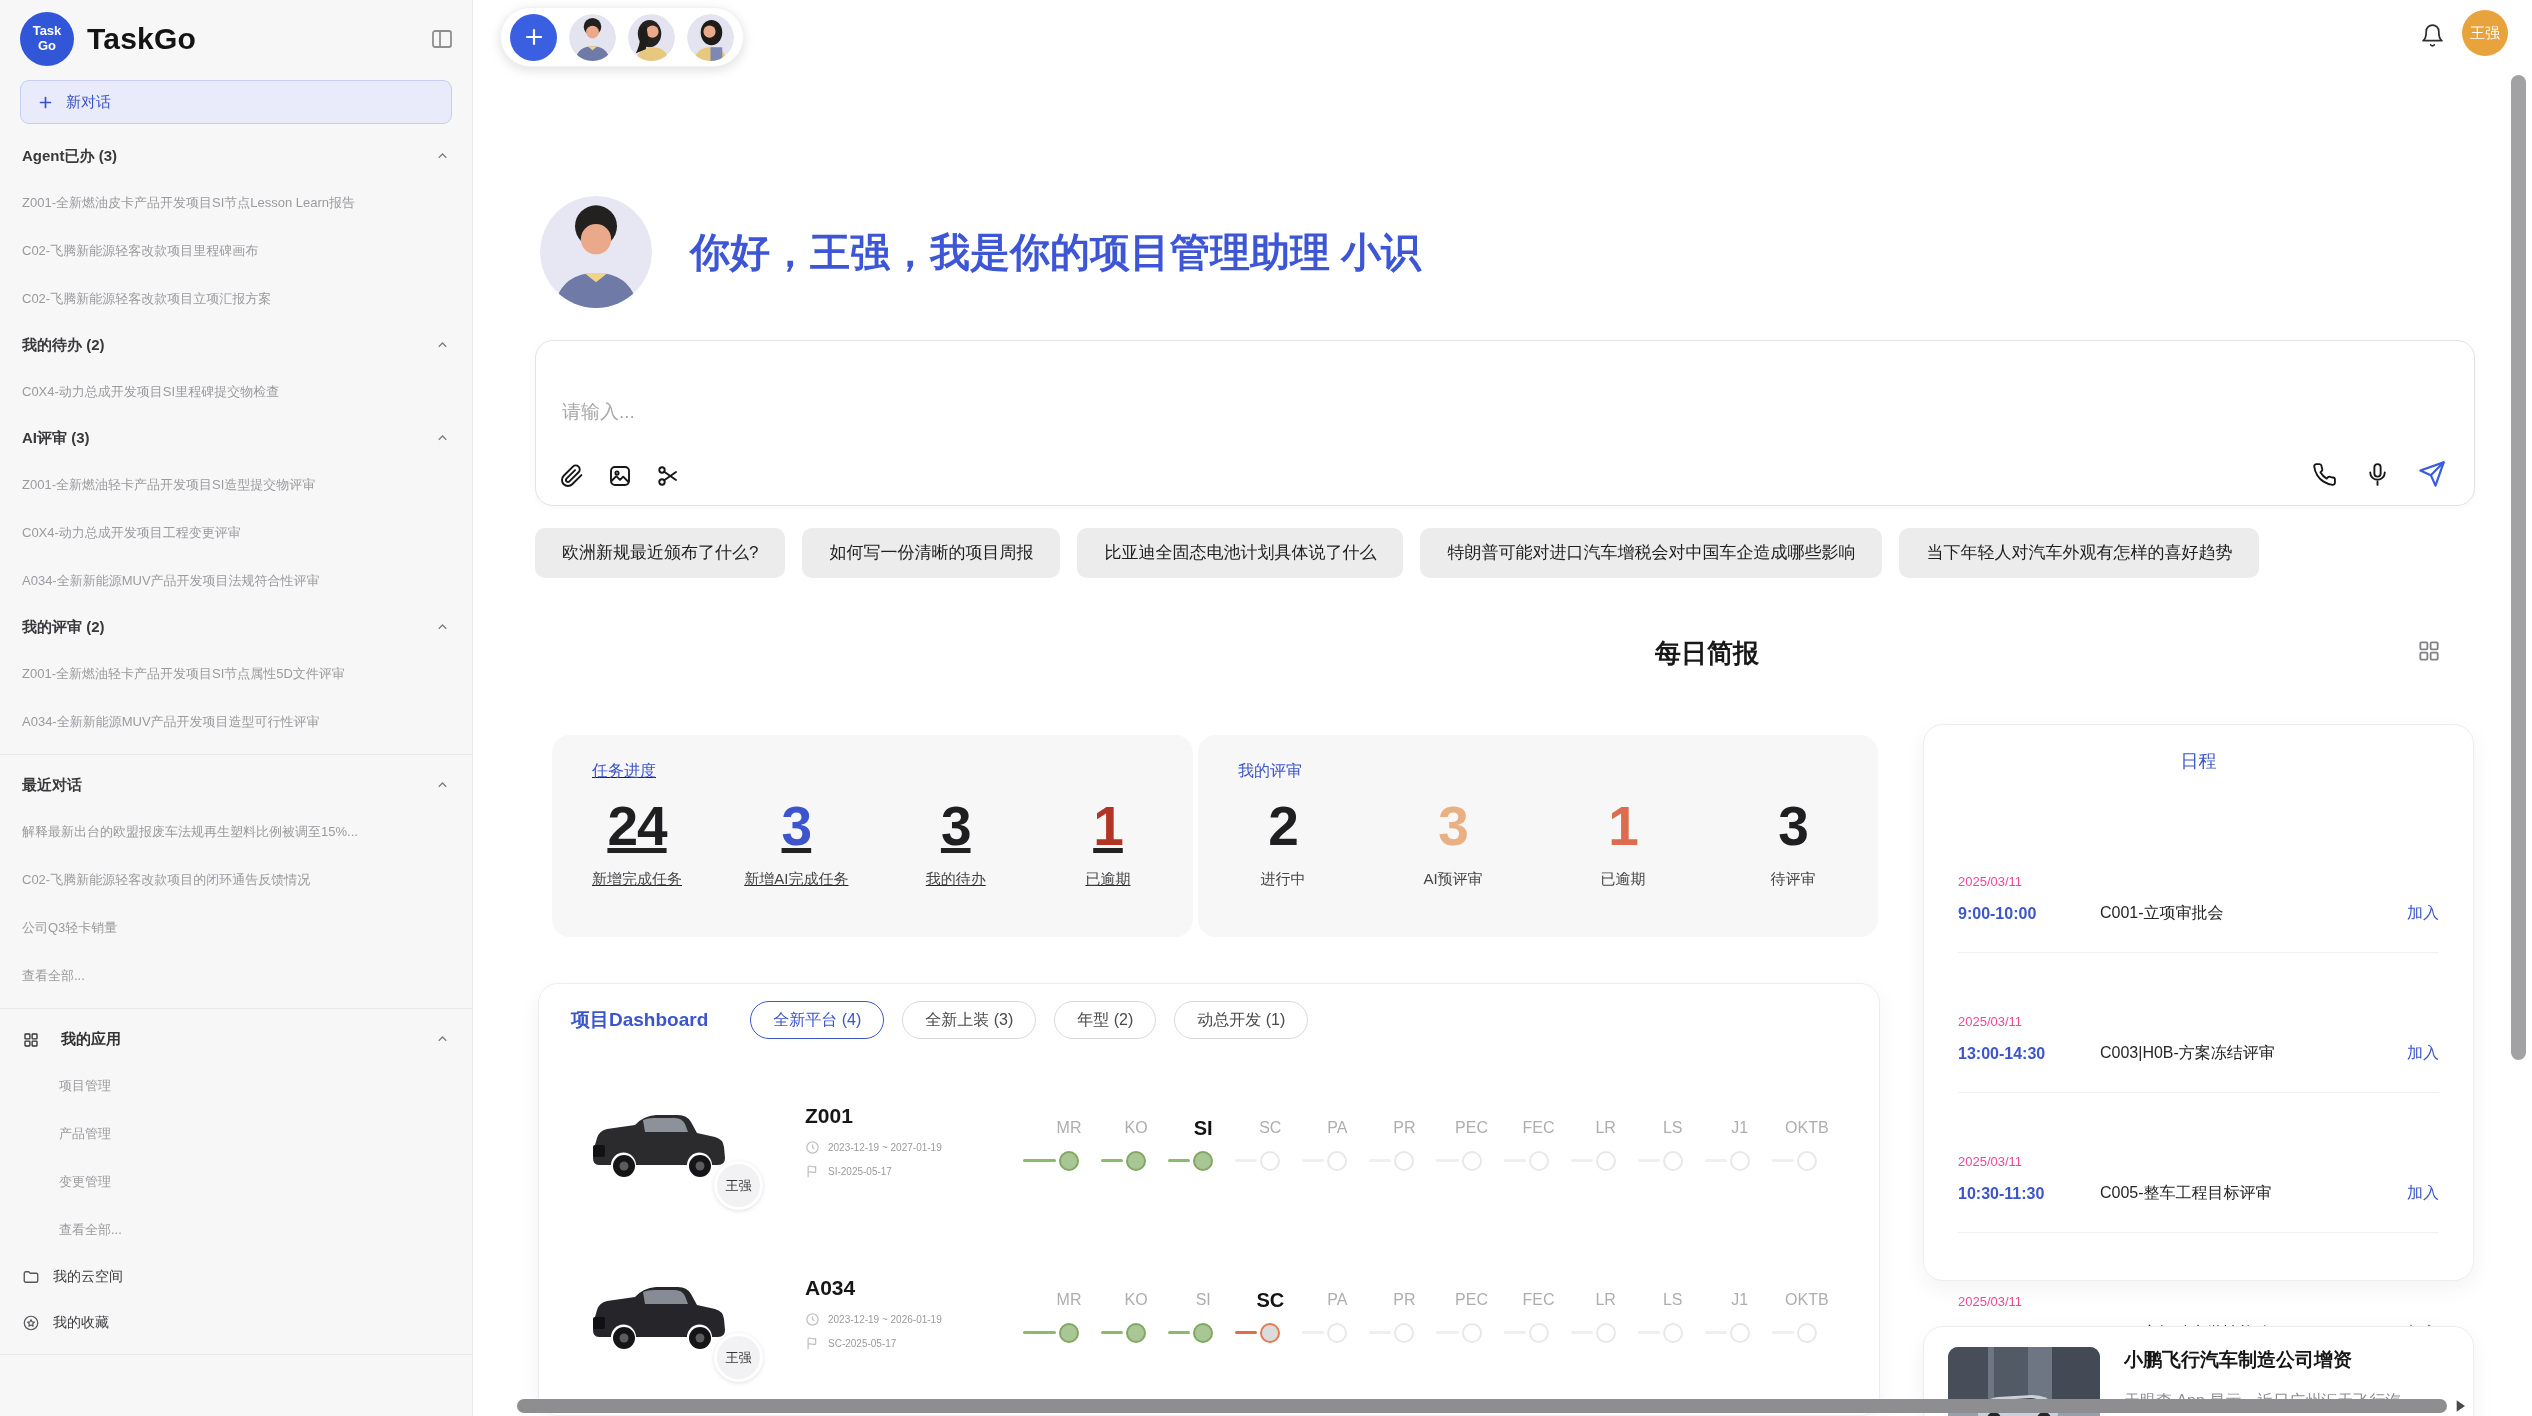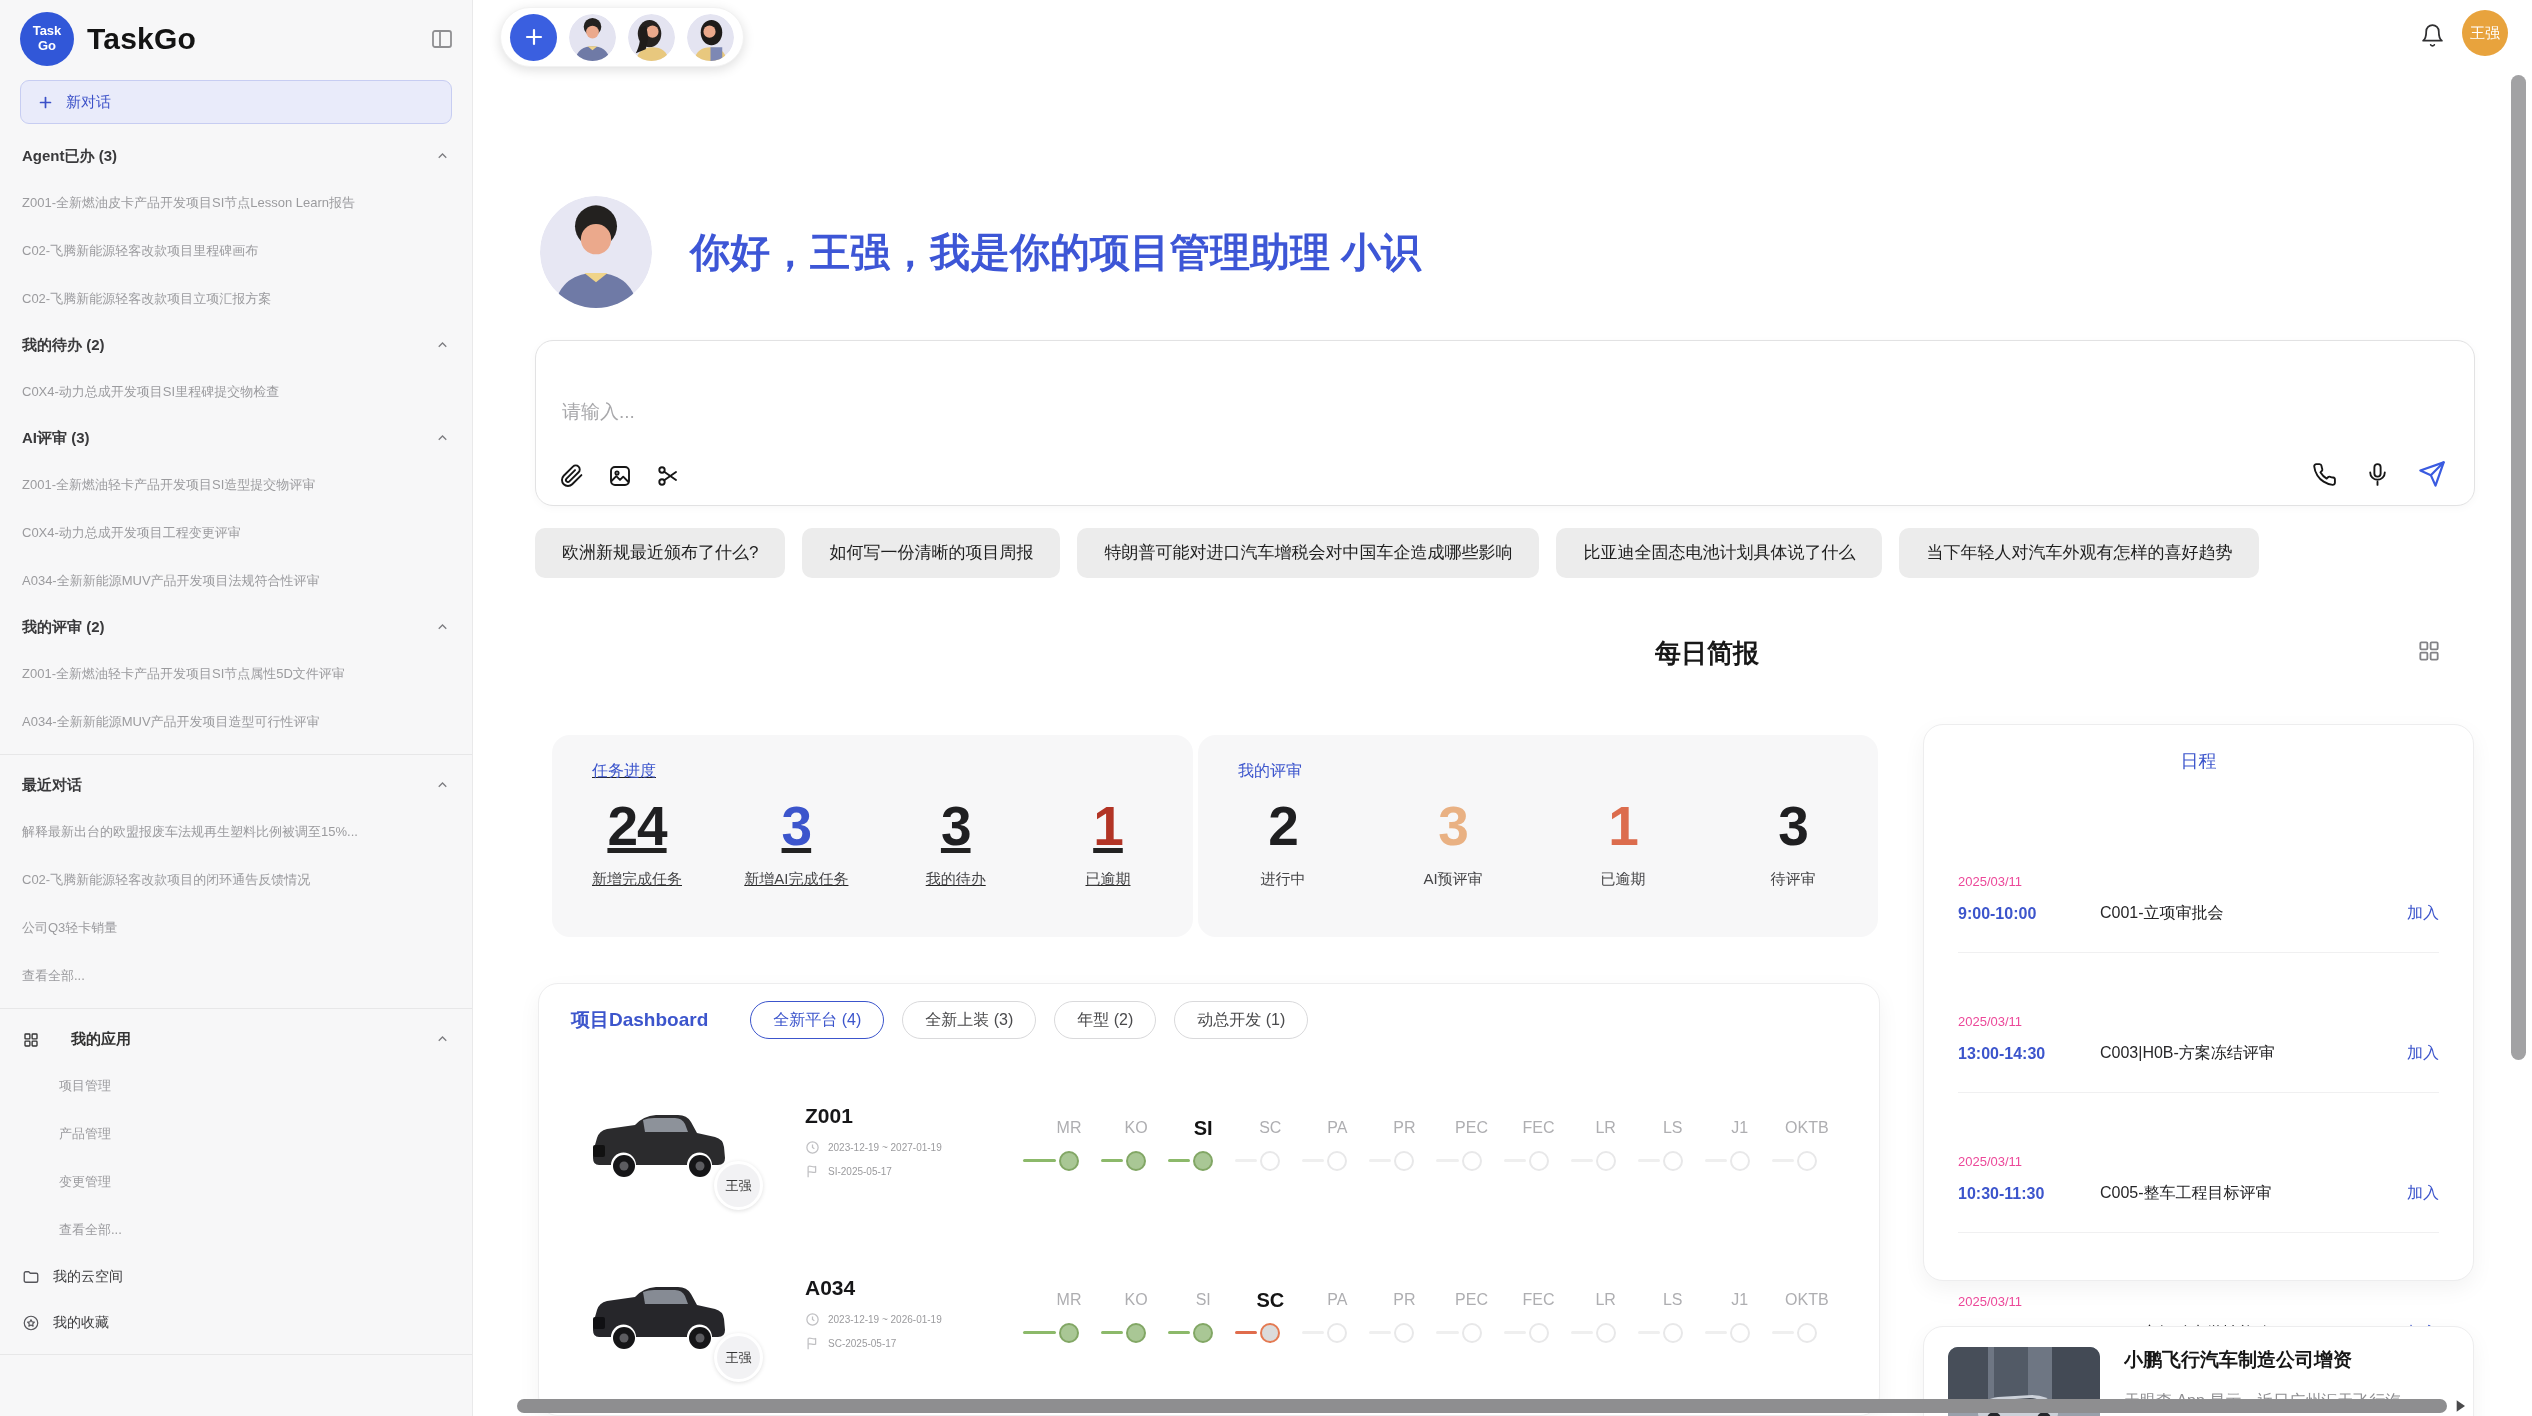--- a/index.html
+++ b/index.html
@@ -34,21 +34,21 @@
     display:flex; align-items:center; justify-content:space-between;
     padding:13px 22px; font-size:15px; font-weight:600; color:#3a3a3c; cursor:pointer;
   }
   .sec-head .chev { color:#7c7c80; }
   .side-item {
     padding:15px 22px; font-size:13px; color:#9b9b9e;
     white-space:nowrap; overflow:hidden; cursor:pointer;
   }
   .divider { height:1px; background:#e7e7e8; margin:8px 0; }
   .apps-head {
-    display:flex; align-items:center; gap:31px; padding:13px 22px;
+    display:flex; align-items:center; gap:21px; padding:13px 22px;
     font-size:15px; font-weight:600; color:#333; cursor:pointer;
   }
   .apps-head .chev { margin-left:auto; color:#7c7c80; }
   .apps-sub { padding:15px 22px 15px 59px; font-size:13px; color:#9b9b9e; cursor:pointer; }
   .side-link {
     display:flex; align-items:center; gap:13px; padding:14px 22px;
     font-size:14px; color:#3c3c3e; cursor:pointer;
   }
   .side-link .ic { color:#55555a; }
 
@@ -425,22 +425,22 @@
             <path d="M22 2L11 13"></path>
             <path d="M22 2l-7 20-4-9-9-4z"></path>
           </svg>
         </span>
     </div>
   </div>
 
   <div class="chips">
     <div class="chip">欧洲新规最近颁布了什么?</div>
     <div class="chip">如何写一份清晰的项目周报</div>
+    <div class="chip">比亚迪全固态电池计划具体说了什么</div>
     <div class="chip">特朗普可能对进口汽车增税会对中国车企造成哪些影响</div>
-    <div class="chip">比亚迪全固态电池计划具体说了什么</div>
     <div class="chip">当下年轻人对汽车外观有怎样的喜好趋势</div>
   </div>
 
   <div class="brief-title">每日简报</div>
   <span class="brief-grid">
     <svg width="26" height="26" viewBox="0 0 24 24" fill="none" stroke="currentColor" stroke-width="1.7">
         <rect x="4" y="4" width="6.5" height="6.5" rx="1"></rect>
         <rect x="13.5" y="4" width="6.5" height="6.5" rx="1"></rect>
         <rect x="4" y="13.5" width="6.5" height="6.5" rx="1"></rect>
         <rect x="13.5" y="13.5" width="6.5" height="6.5" rx="1"></rect>

